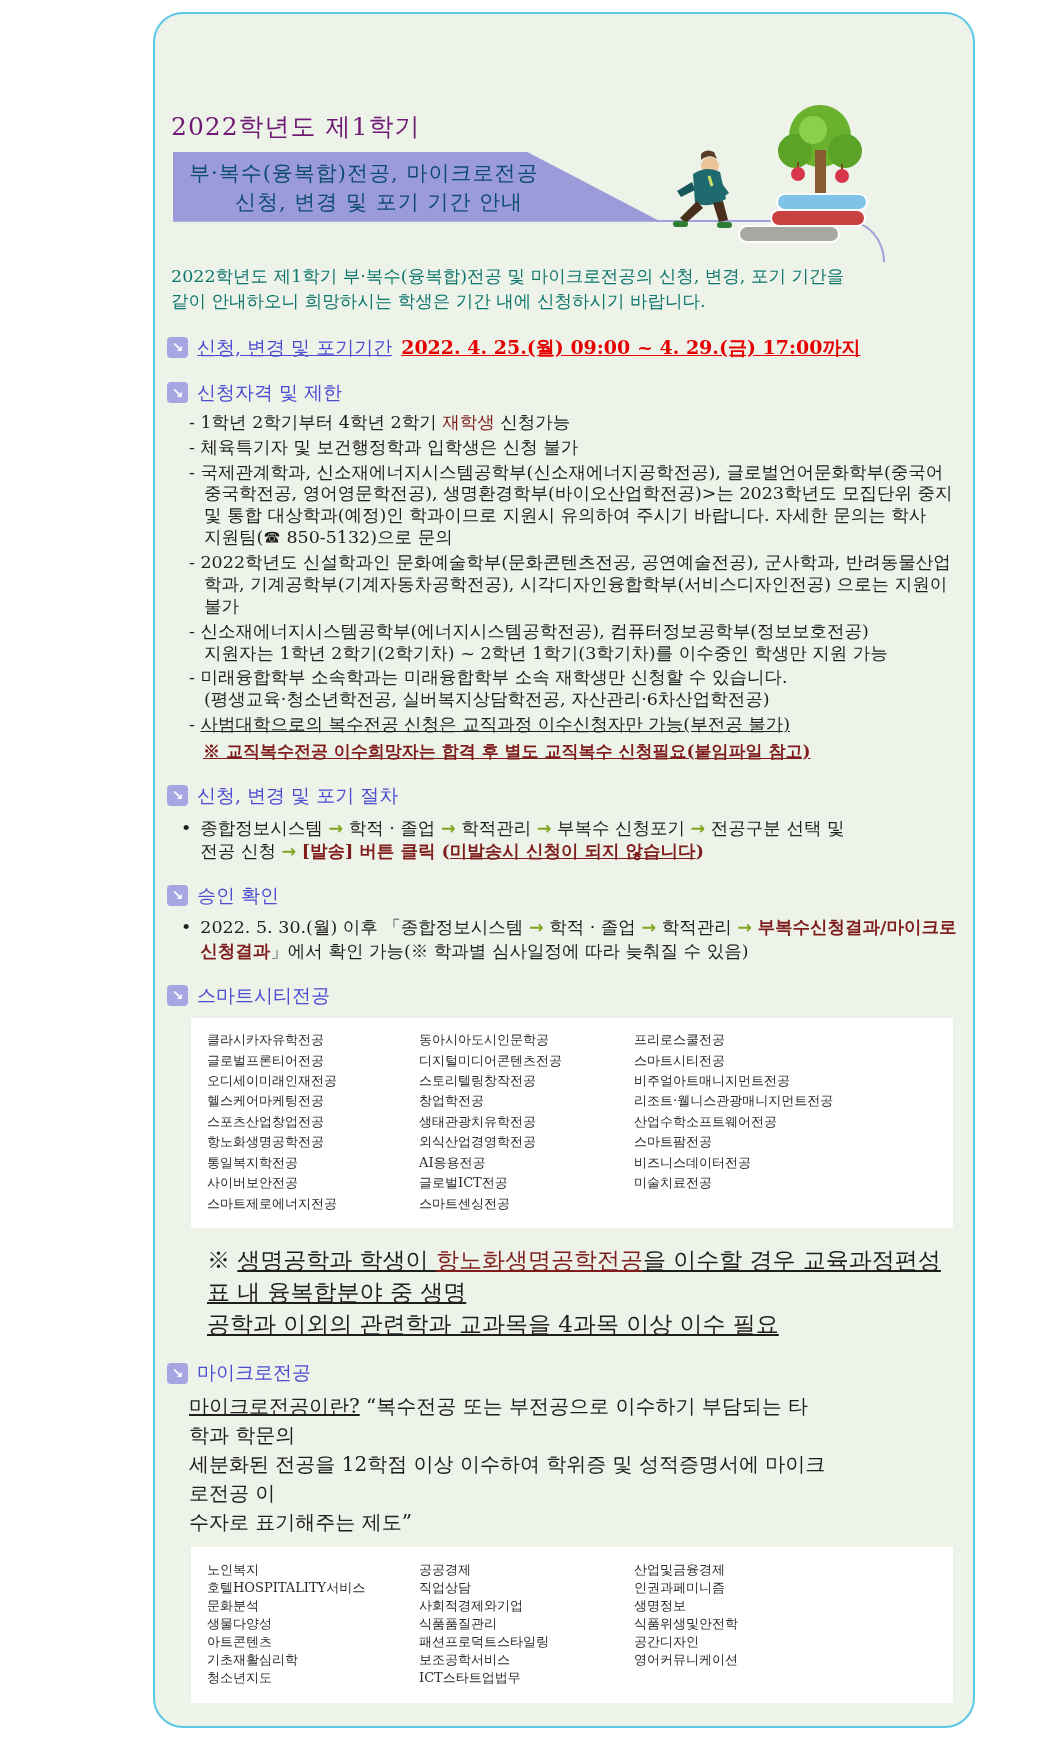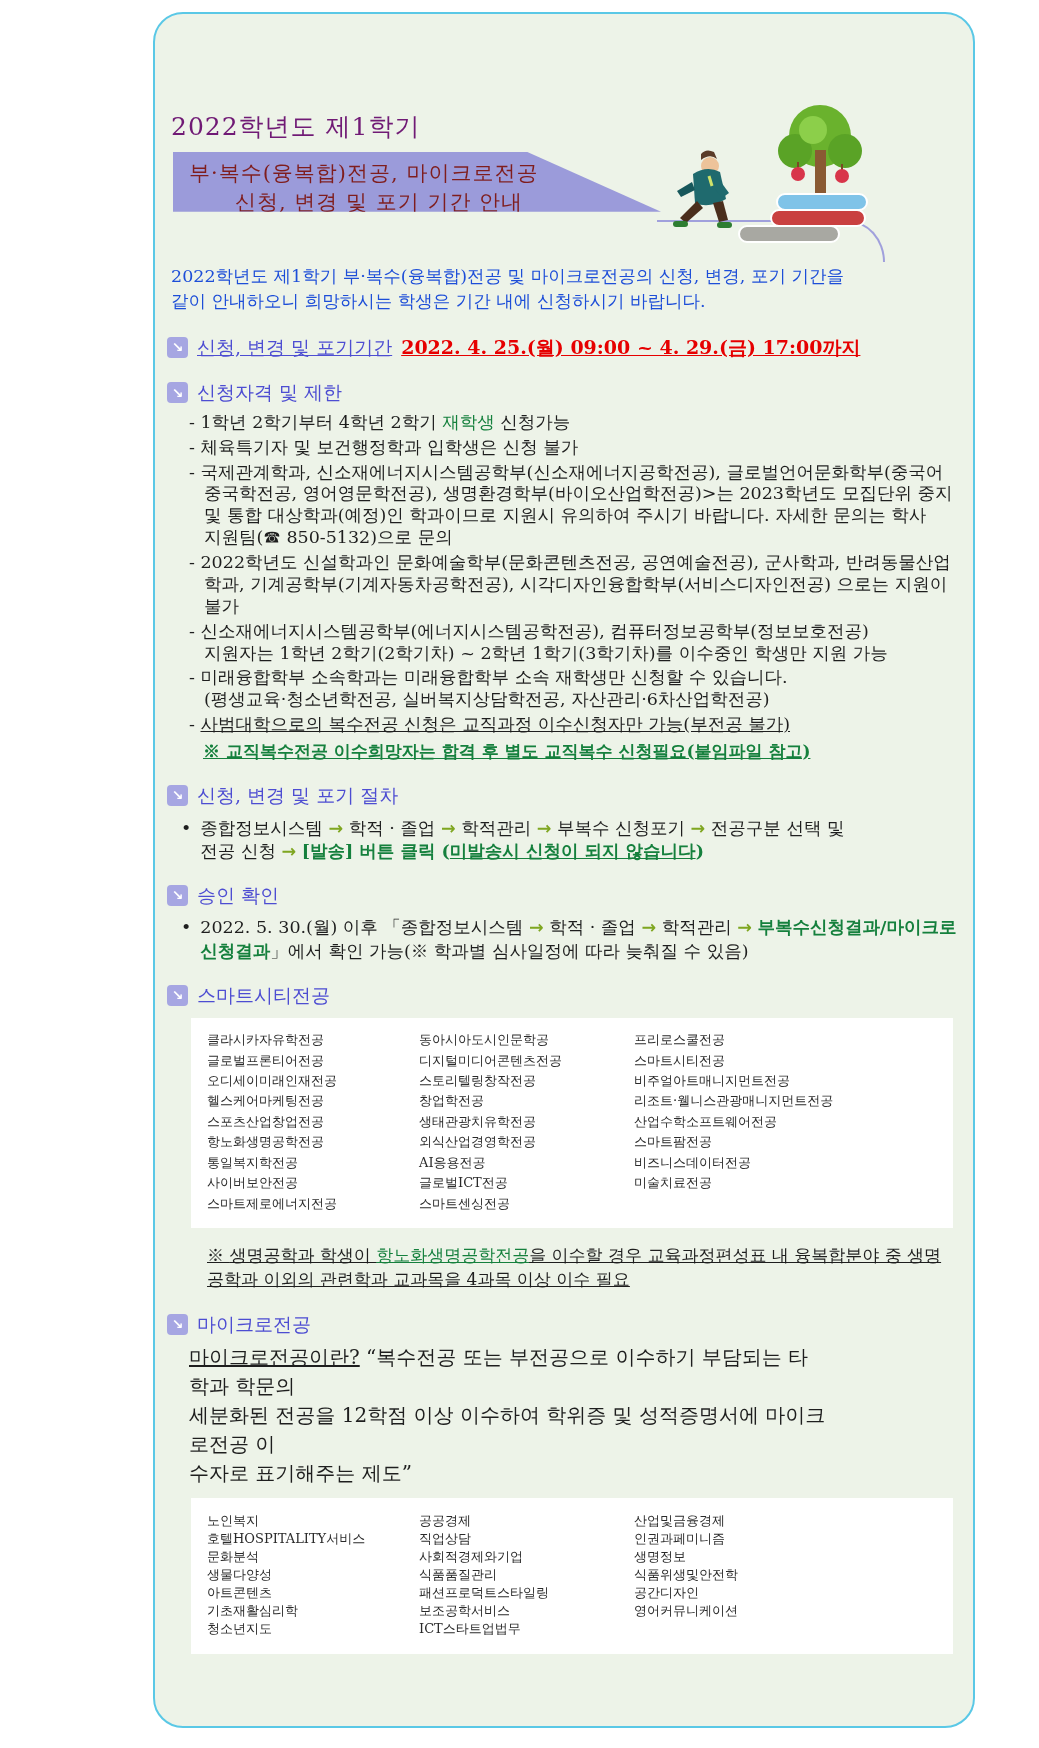--- a/index.html
+++ b/index.html
@@ -11,61 +11,61 @@
   }
   .container {
     position:absolute; left:153px; top:12px; width:822px; height:1716px;
     background:#edf3e8; border:2px solid #5ac8e6; border-radius:30px;
     padding:96px 12px 0 12px;
   }
   
   .semester { margin-left:4px; font-size:25px; color:#701a75; letter-spacing:1px; }
   .banner-area { position:relative; height:102px; margin-top:8px; }
   .banner {
-    position:absolute; left:6px; top:0; width:488px; height:60px;
-    background:#9b9bda; color:#7f1d1d; font-size:21px; line-height:29px;
+    position:absolute; left:6px; top:0; width:488px; height:70px;
+    background:#9b9bda; color:#0c4a6e; font-size:21px; line-height:29px;
     padding:7px 0 0 16px; letter-spacing:1px;
     clip-path:polygon(0 0,72.5% 0,100% 100%,0 100%);
   }
   .banner .line2 { margin-left:46px; }
   .banner-tail {
     position:absolute; left:490px; top:68px; width:228px; height:42px;
     border-top:2px solid #a0a0dc; border-right:2px solid #a0a0dc;
     border-top-right-radius:38px 42px;
   }
   .illustration { position:absolute; right:52px; top:-50px; }
-  .intro { margin:10px 0 0 4px; font-size:17.5px; line-height:1.45; white-space:pre-line; color:#1d4ed8; }
+  .intro { margin:10px 0 0 4px; font-size:17.5px; line-height:1.45; white-space:pre-line; color:#0f766e; }
   
   .section { margin-top:20px; }
   .sec-head { display:flex; align-items:center; gap:9px; font-size:19px; color:#4d4dd2; }
   .sec-icon {
     flex:0 0 auto; display:inline-flex; align-items:center; justify-content:center;
     width:21px; height:21px; background:#a6a6e2; color:#ffffff; border-radius:4px;
     font-size:14px; font-weight:bold; font-family:"DejaVu Sans",sans-serif;
   }
   .u  { text-decoration:underline;text-align:center; }
-  .red { color:#15803d; }
+  .red { color:#7f1d1d; }
   .bold { font-weight:bold; }
   .arrow { color:#7fa621; font-weight:bold; font-family:"DejaVu Sans",sans-serif; }
   .period-label { text-decoration:underline; }
   .period-value { font-weight:bold; color:#e60000; text-decoration:underline; }
   .items { margin:6px 0 0 22px; }
   .dash-item { padding-left:15px; text-indent:-15px; margin-top:3px; font-size:17.5px; line-height:1.25; white-space:pre-line; }
   .elig-note { margin:4px 0 0 14px; font-size:17px; }
   .bullet { display:flex; margin:8px 0 0 14px; font-size:17.5px; line-height:1.32; }
   .bullet::before { content:"\2022"; margin-right:9px; }
   .runs { white-space:pre-line; }
   
   .majors-box {
     margin:10px 8px 0 24px; background:#ffffff; padding:12px 8px 14px 16px;
     display:grid; grid-template-columns:212px 215px auto;
     font-size:13px; line-height:1.57; color:#2a2a2a;
   }
   .majors-box.micro { line-height:1.38; padding:14px 12px 16px 16px; }
-  .creative-note { margin:16px 0 0 40px; font-size:17px; line-height:1.4; white-space:pre-line;text-decoration:underline; }
+  .creative-note { margin:16px 0 0 40px; font-size:23px; line-height:1.4; white-space:pre-line; }
   .micro-desc { margin:6px 4px 0 22px; width:640px; font-size:20px; line-height:1.45; white-space:pre-line; }
 </style>
 </head>
 <body>
 
 <div class="container">
 
   <div class="semester">2022학년도 제1학기</div>
 
   <div class="banner-area">

